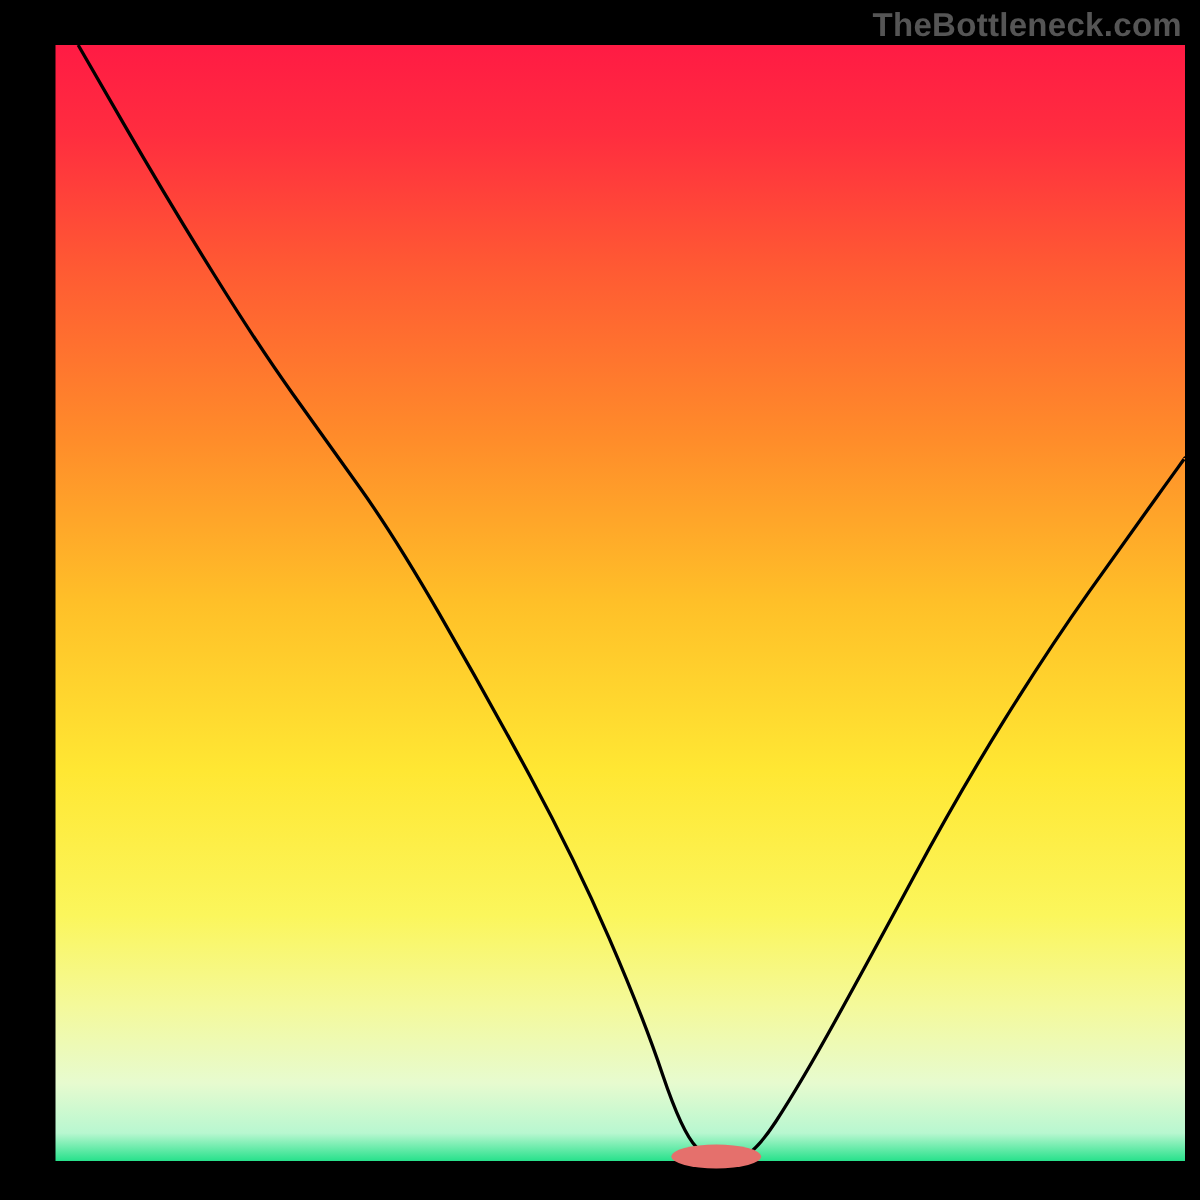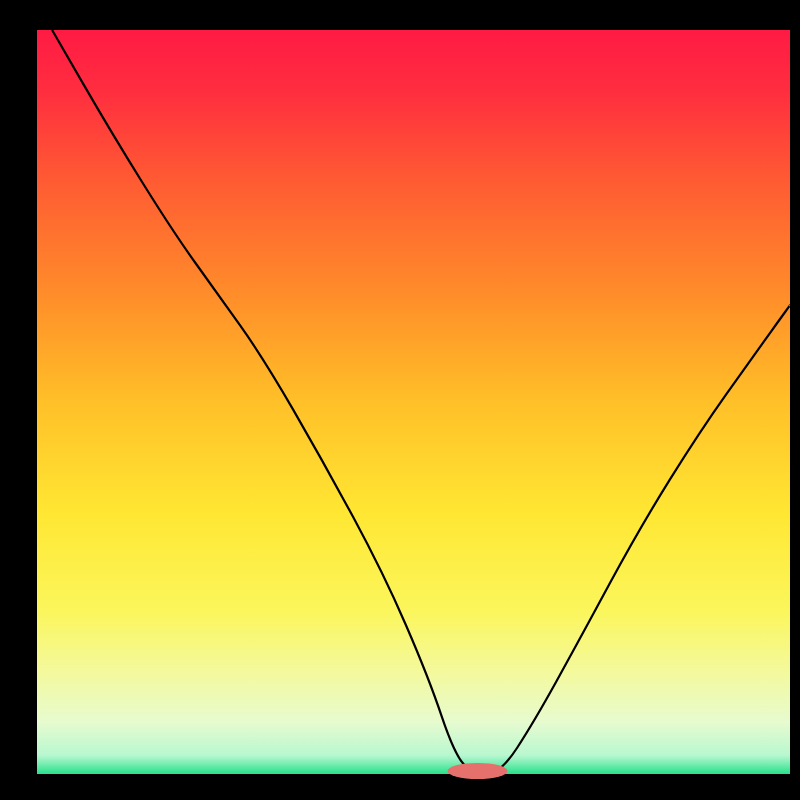--- a/index.html
+++ b/index.html
@@ -64,13 +64,14 @@
         </linearGradient>
     </defs>
 
     <rect id="plot-rect" fill="url(#bg-grad)" x="37" y="30" width="753" height="744"></rect>
 
     <path id="curve-path" class="curve" d="M 52.1 30.0 Q 52.1 30.0 82.2 82.1 Q 112.3 134.2 142.4 182.5 Q 172.5 230.9 195.1 262.5 Q 217.7 294.1 240.3 325.7 Q 262.9 357.4 293.0 409.4 Q 323.1 461.5 353.3 517.3 Q 383.4 573.1 406.0 625.2 Q 428.6 677.3 441.7 716.3 Q 454.9 755.4 464.3 764.7 Q 473.7 774.0 486.9 774.0 Q 500.1 774.0 517.0 748.0 Q 534.0 721.9 556.6 681.0 Q 579.2 640.1 609.3 584.3 Q 639.4 528.5 669.5 480.1 Q 699.6 431.8 726.0 394.6 Q 752.4 357.4 771.2 331.3 T 790.0 305.3"></path>
 
     <ellipse id="marker-pill" class="marker-pill" cx="477.5" cy="771.0" rx="30" ry="8"></ellipse>
   </svg>
 
+  <div class="watermark">TheBottleneck.com</div>
 </div>
 
 </body></html>

